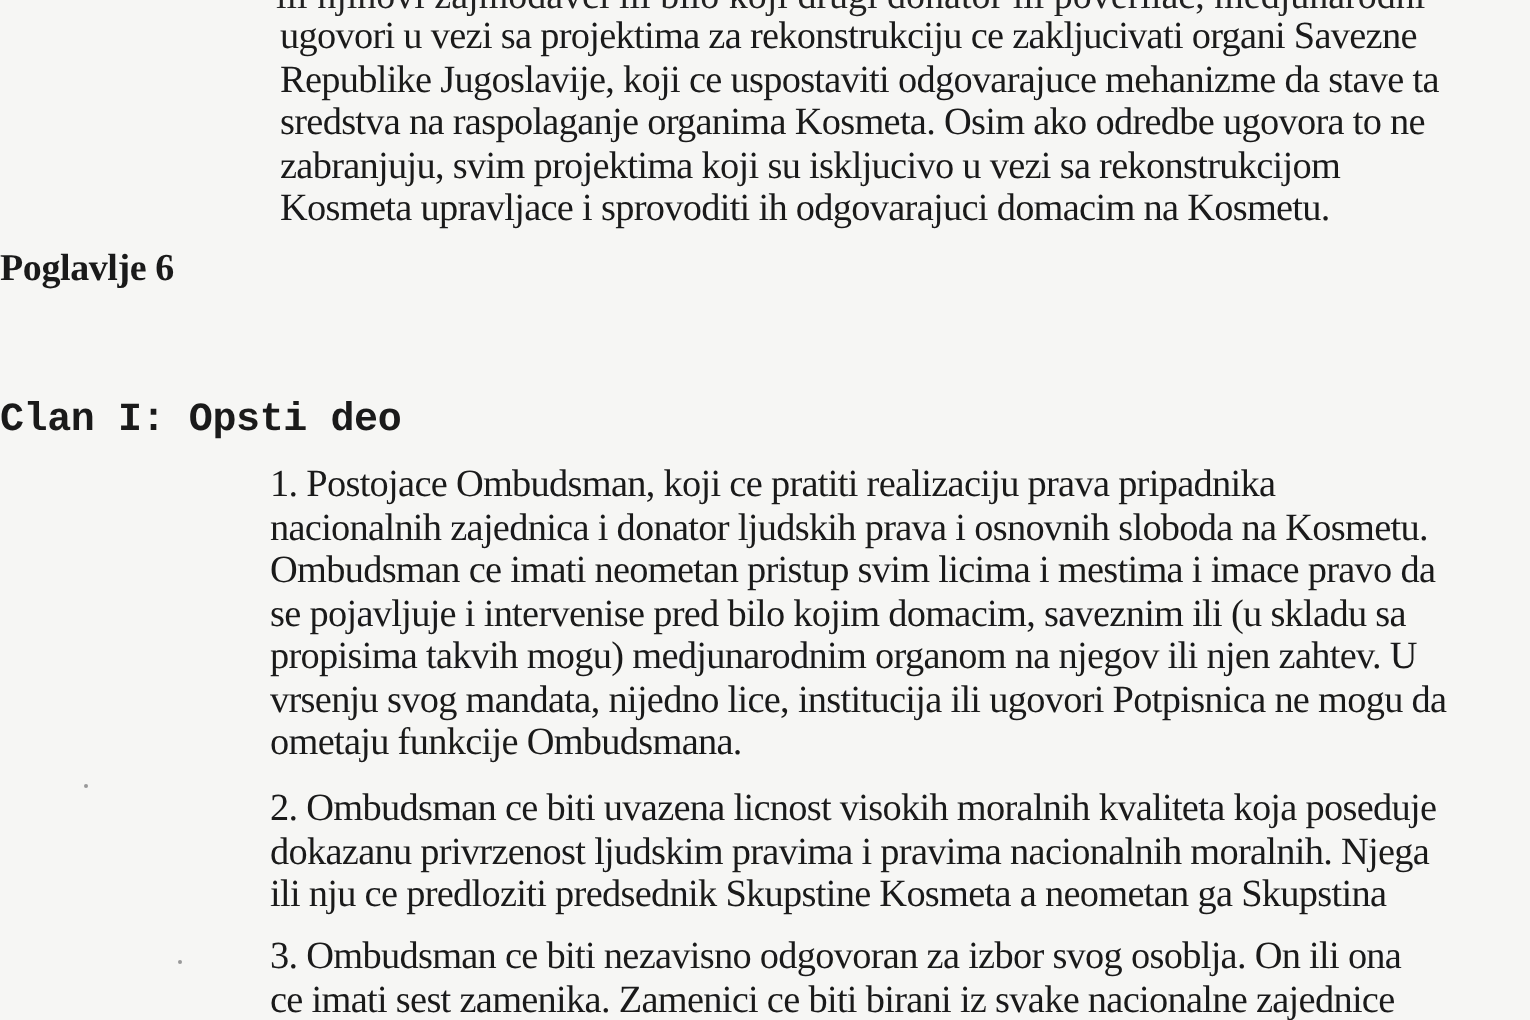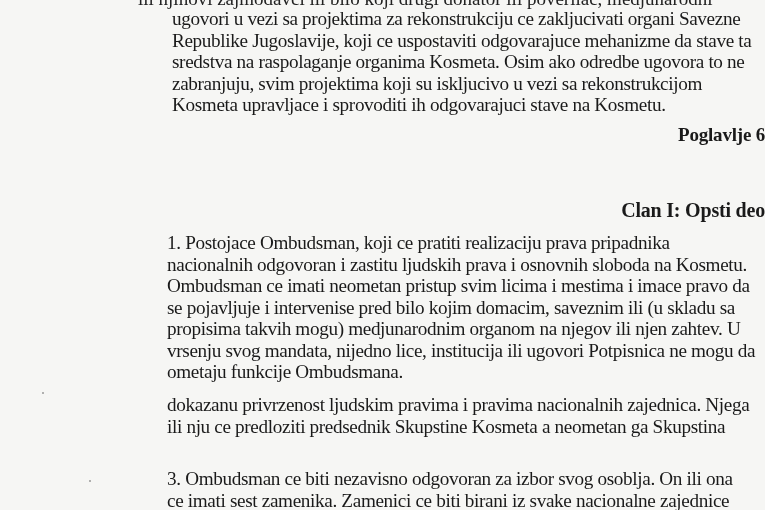--- a/index.html
+++ b/index.html
@@ -10,59 +10,60 @@
     color: #1a1a1a;
     position: relative;
   }
   .page { position: absolute; left: 0; top: 0; width: 765px; height: 510px; }
   .cutline {
     position: absolute; left: 138px; top: -12px; width: 600px;
     font-size: 19px; line-height: 21px; white-space: nowrap; color: #222;
   }
   .block {
     position: absolute; font-size: 19.2px; line-height: 21.5px;
-    letter-spacing: -0.35px; white-space: nowrap; margin-left: 32px;
+    letter-spacing: -0.35px; white-space: nowrap;
   }
   .block .ln { display: block; }
   .heading {
-    position: absolute; left: 0; width: 765px; text-align: right;
+    position: absolute; left: 0; width: 765px; text-align: left;
     font-weight: bold; font-size: 19px; letter-spacing: -0.2px;
   }
   .speck { position: absolute; width: 2px; height: 2px; background: #999; border-radius: 1px; }
 </style>
 </head>
 <body>
 
 <div class="page">
 
   <div class="cutline">ili njihovi zajmodavci ili bilo koji drugi donator ili poverilac, medjunarodni</div>
 
   <div class="block" style="left:140px; top:8px;">
     <span class="ln">ugovori u vezi sa projektima za rekonstrukciju ce zakljucivati organi Savezne</span>
     <span class="ln">Republike Jugoslavije, koji ce uspostaviti odgovarajuce mehanizme da stave ta</span>
     <span class="ln">sredstva na raspolaganje organima Kosmeta. Osim ako odredbe ugovora to ne</span>
     <span class="ln">zabranjuju, svim projektima koji su iskljucivo u vezi sa rekonstrukcijom</span>
-    <span class="ln">Kosmeta upravljace i sprovoditi ih odgovarajuci stave na Kosmetu.</span>
+    <span class="ln">Kosmeta upravljace i sprovoditi ih odgovarajuci domacim na Kosmetu.</span>
   </div>
 
   <div class="heading" style="top:124px;">Poglavlje 6</div>
-  <div class="heading" style="top:199px; font-size:20px;">Clan I: Opsti deo</div>
+  <div class="heading" style="top:199px; font-size:20px;font-family:Liberation Mono, monospace;">Clan I: Opsti deo</div>
 
   <div class="block" style="left:135px; top:232px;">
     <span class="ln">1. Postojace Ombudsman, koji ce pratiti realizaciju prava pripadnika</span>
-    <span class="ln">nacionalnih odgovoran i zastitu ljudskih prava i osnovnih sloboda na Kosmetu.</span>
+    <span class="ln">nacionalnih zajednica i donator ljudskih prava i osnovnih sloboda na Kosmetu.</span>
     <span class="ln">Ombudsman ce imati neometan pristup svim licima i mestima i imace pravo da</span>
     <span class="ln">se pojavljuje i intervenise pred bilo kojim domacim, saveznim ili (u skladu sa</span>
     <span class="ln">propisima takvih mogu) medjunarodnim organom na njegov ili njen zahtev. U</span>
     <span class="ln">vrsenju svog mandata, nijedno lice, institucija ili ugovori Potpisnica ne mogu da</span>
     <span class="ln">ometaju funkcije Ombudsmana.</span>
   </div>
 
   <div class="block" style="left:135px; top:394px;">
-    <span class="ln">dokazanu privrzenost ljudskim pravima i pravima nacionalnih zajednica. Njega</span>
+    <span class="ln">2. Ombudsman ce biti uvazena licnost visokih moralnih kvaliteta koja poseduje</span>
+    <span class="ln">dokazanu privrzenost ljudskim pravima i pravima nacionalnih moralnih. Njega</span>
     <span class="ln">ili nju ce predloziti predsednik Skupstine Kosmeta a neometan ga Skupstina</span>
   </div>
 
   <div class="block" style="left:135px; top:468px;">
     <span class="ln">3. Ombudsman ce biti nezavisno odgovoran za izbor svog osoblja. On ili ona</span>
     <span class="ln">ce imati sest zamenika. Zamenici ce biti birani iz svake nacionalne zajednice</span>
   </div>
 
   <div class="speck" style="left:42px; top:392px;"></div>
   <div class="speck" style="left:89px; top:480px;"></div>

